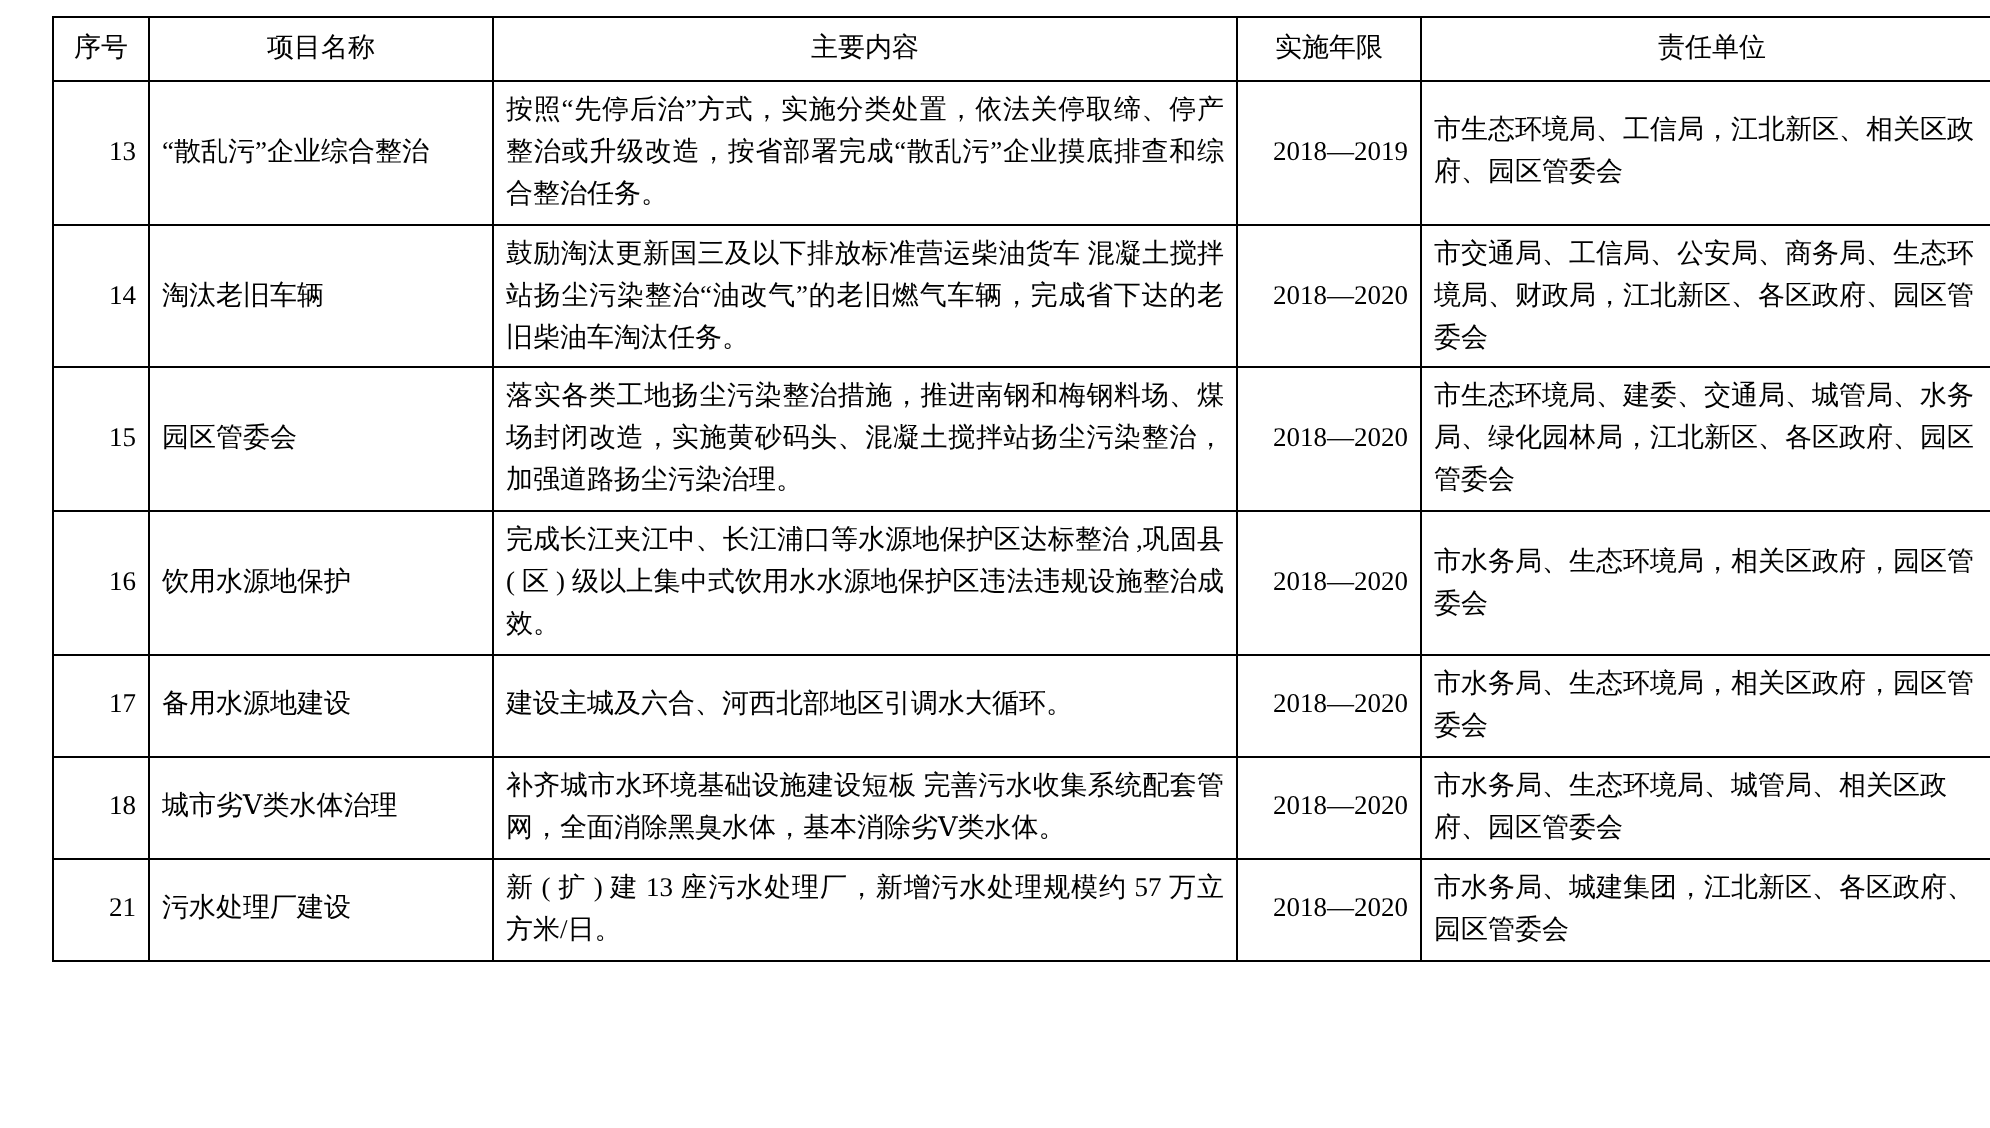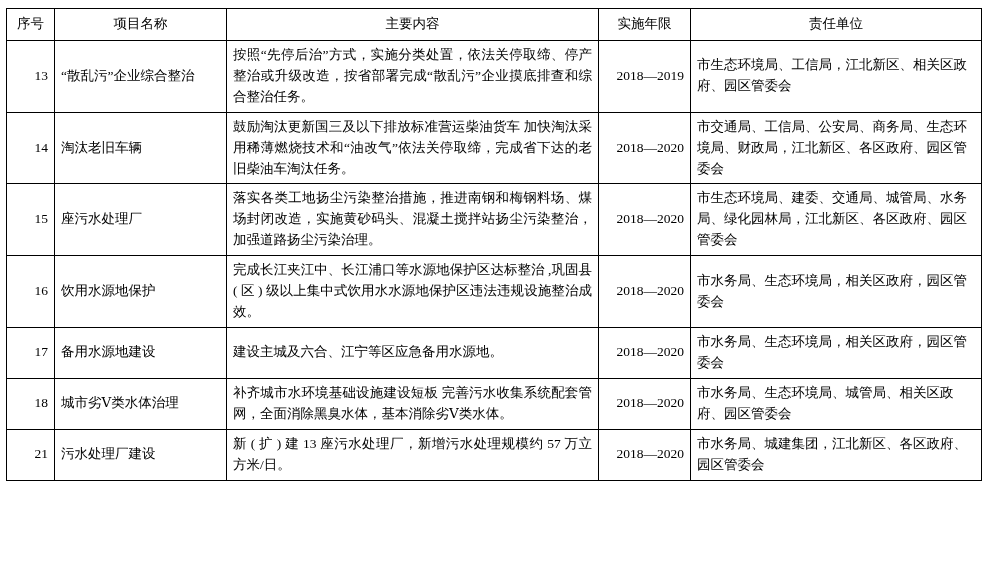--- a/index.html
+++ b/index.html
@@ -12,21 +12,21 @@
     height: 564px;
     font-family: "Liberation Serif", "DejaVu Serif", serif;
     color: #000000;
     overflow: hidden;
   }
   .page {
     width: 995px;
     height: 564px;
     position: relative;
     box-sizing: border-box;
-    padding: 8px 10px 0 6px;
+    padding: 8px 10px 0 26px;
   }
   table.plan-table {
     border-collapse: collapse;
     width: 975px;
     table-layout: fixed;
   }
   table.plan-table th,
   table.plan-table td {
     border: 1px solid #000000;
     vertical-align: middle;
@@ -77,42 +77,42 @@
       <tr>
         <td class="no">13</td>
         <td class="name">“散乱污”企业综合整治</td>
         <td class="content">按照“先停后治”方式，实施分类处置，依法关停取缔、停产整治或升级改造，按省部署完成“散乱污”企业摸底排查和综合整治任务。</td>
         <td class="term">2018—2019</td>
         <td class="unit">市生态环境局、工信局，江北新区、相关区政府、园区管委会</td>
       </tr>
       <tr>
         <td class="no">14</td>
         <td class="name">淘汰老旧车辆</td>
-        <td class="content">鼓励淘汰更新国三及以下排放标准营运柴油货车 加快淘汰采用稀薄燃烧技术和“油改气”依法关停取缔，完成省下达的老旧柴油车淘汰任务。</td>
+        <td class="content">鼓励淘汰更新国三及以下排放标准营运柴油货车 混凝土搅拌站扬尘污染整治“油改气”的老旧燃气车辆，完成省下达的老旧柴油车淘汰任务。</td>
         <td class="term">2018—2020</td>
         <td class="unit">市交通局、工信局、公安局、商务局、生态环境局、财政局，江北新区、各区政府、园区管委会</td>
       </tr>
       <tr>
         <td class="no">15</td>
-        <td class="name">座污水处理厂</td>
+        <td class="name">园区管委会</td>
         <td class="content">落实各类工地扬尘污染整治措施，推进南钢和梅钢料场、煤场封闭改造，实施黄砂码头、混凝土搅拌站扬尘污染整治，加强道路扬尘污染治理。</td>
         <td class="term">2018—2020</td>
         <td class="unit">市生态环境局、建委、交通局、城管局、水务局、绿化园林局，江北新区、各区政府、园区管委会</td>
       </tr>
       <tr>
         <td class="no">16</td>
         <td class="name">饮用水源地保护</td>
         <td class="content">完成长江夹江中、长江浦口等水源地保护区达标整治 ,巩固县 ( 区 ) 级以上集中式饮用水水源地保护区违法违规设施整治成效。</td>
         <td class="term">2018—2020</td>
         <td class="unit">市水务局、生态环境局，相关区政府，园区管委会</td>
       </tr>
       <tr>
         <td class="no">17</td>
         <td class="name">备用水源地建设</td>
-        <td class="content">建设主城及六合、江宁等区应急备用水源地。</td>
+        <td class="content">建设主城及六合、河西北部地区引调水大循环。</td>
         <td class="term">2018—2020</td>
         <td class="unit">市水务局、生态环境局，相关区政府，园区管委会</td>
       </tr>
       <tr>
         <td class="no">18</td>
         <td class="name">城市劣Ⅴ类水体治理</td>
         <td class="content">补齐城市水环境基础设施建设短板 完善污水收集系统配套管网，全面消除黑臭水体，基本消除劣Ⅴ类水体。</td>
         <td class="term">2018—2020</td>
         <td class="unit">市水务局、生态环境局、城管局、相关区政府、园区管委会</td>
       </tr>

